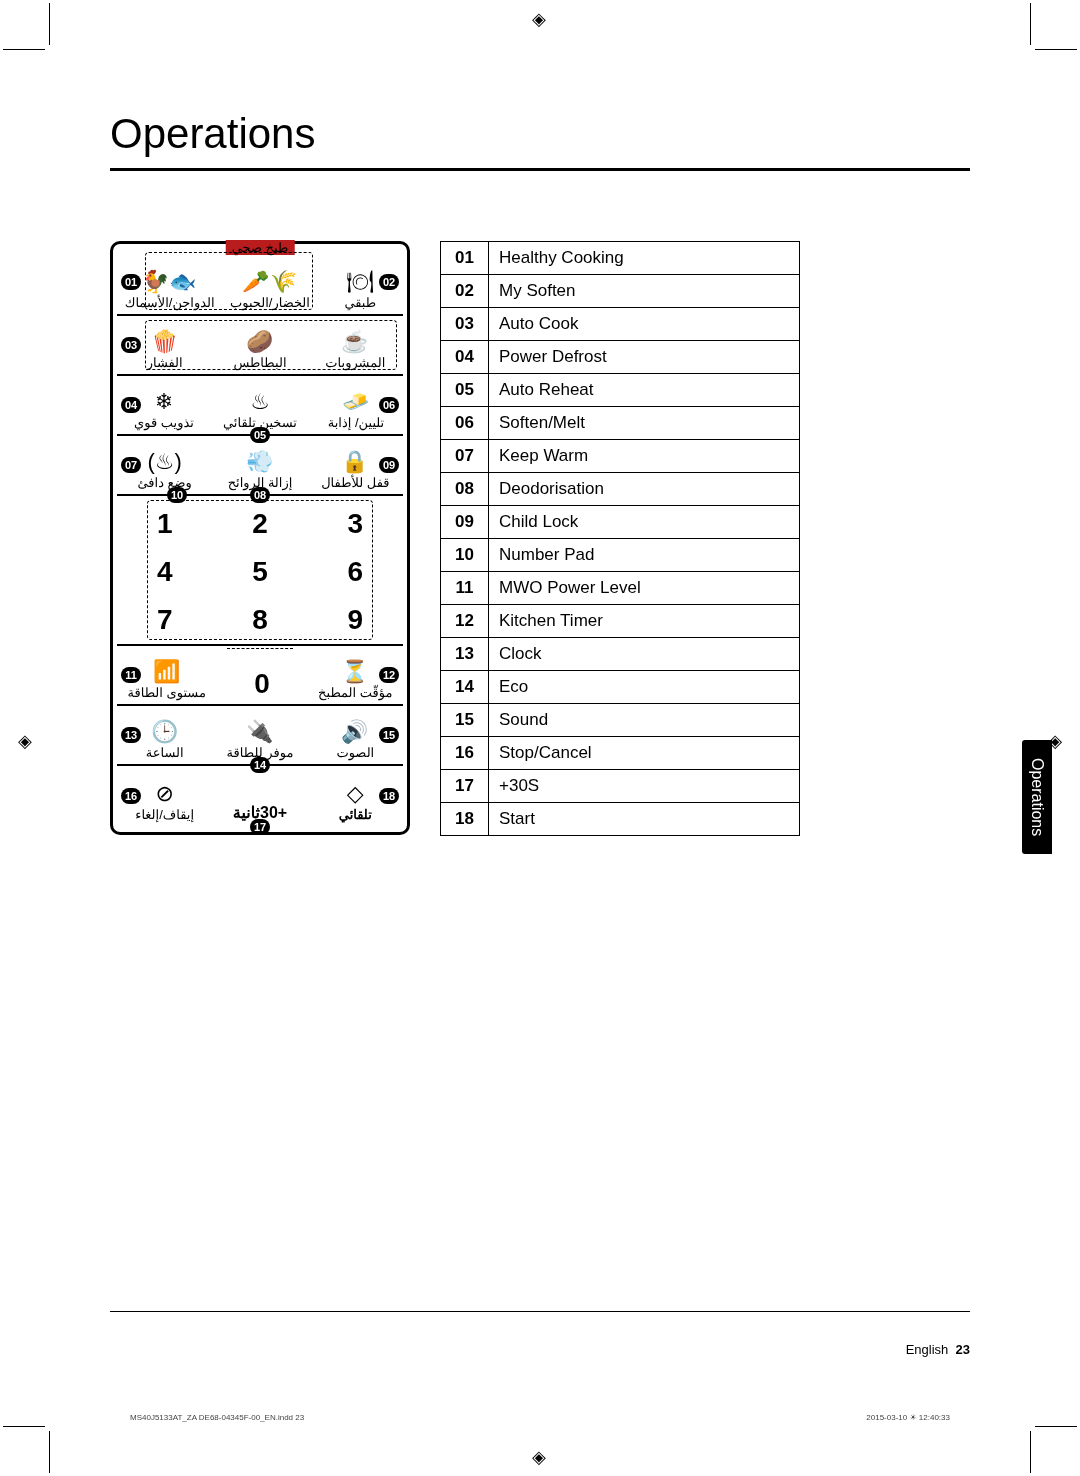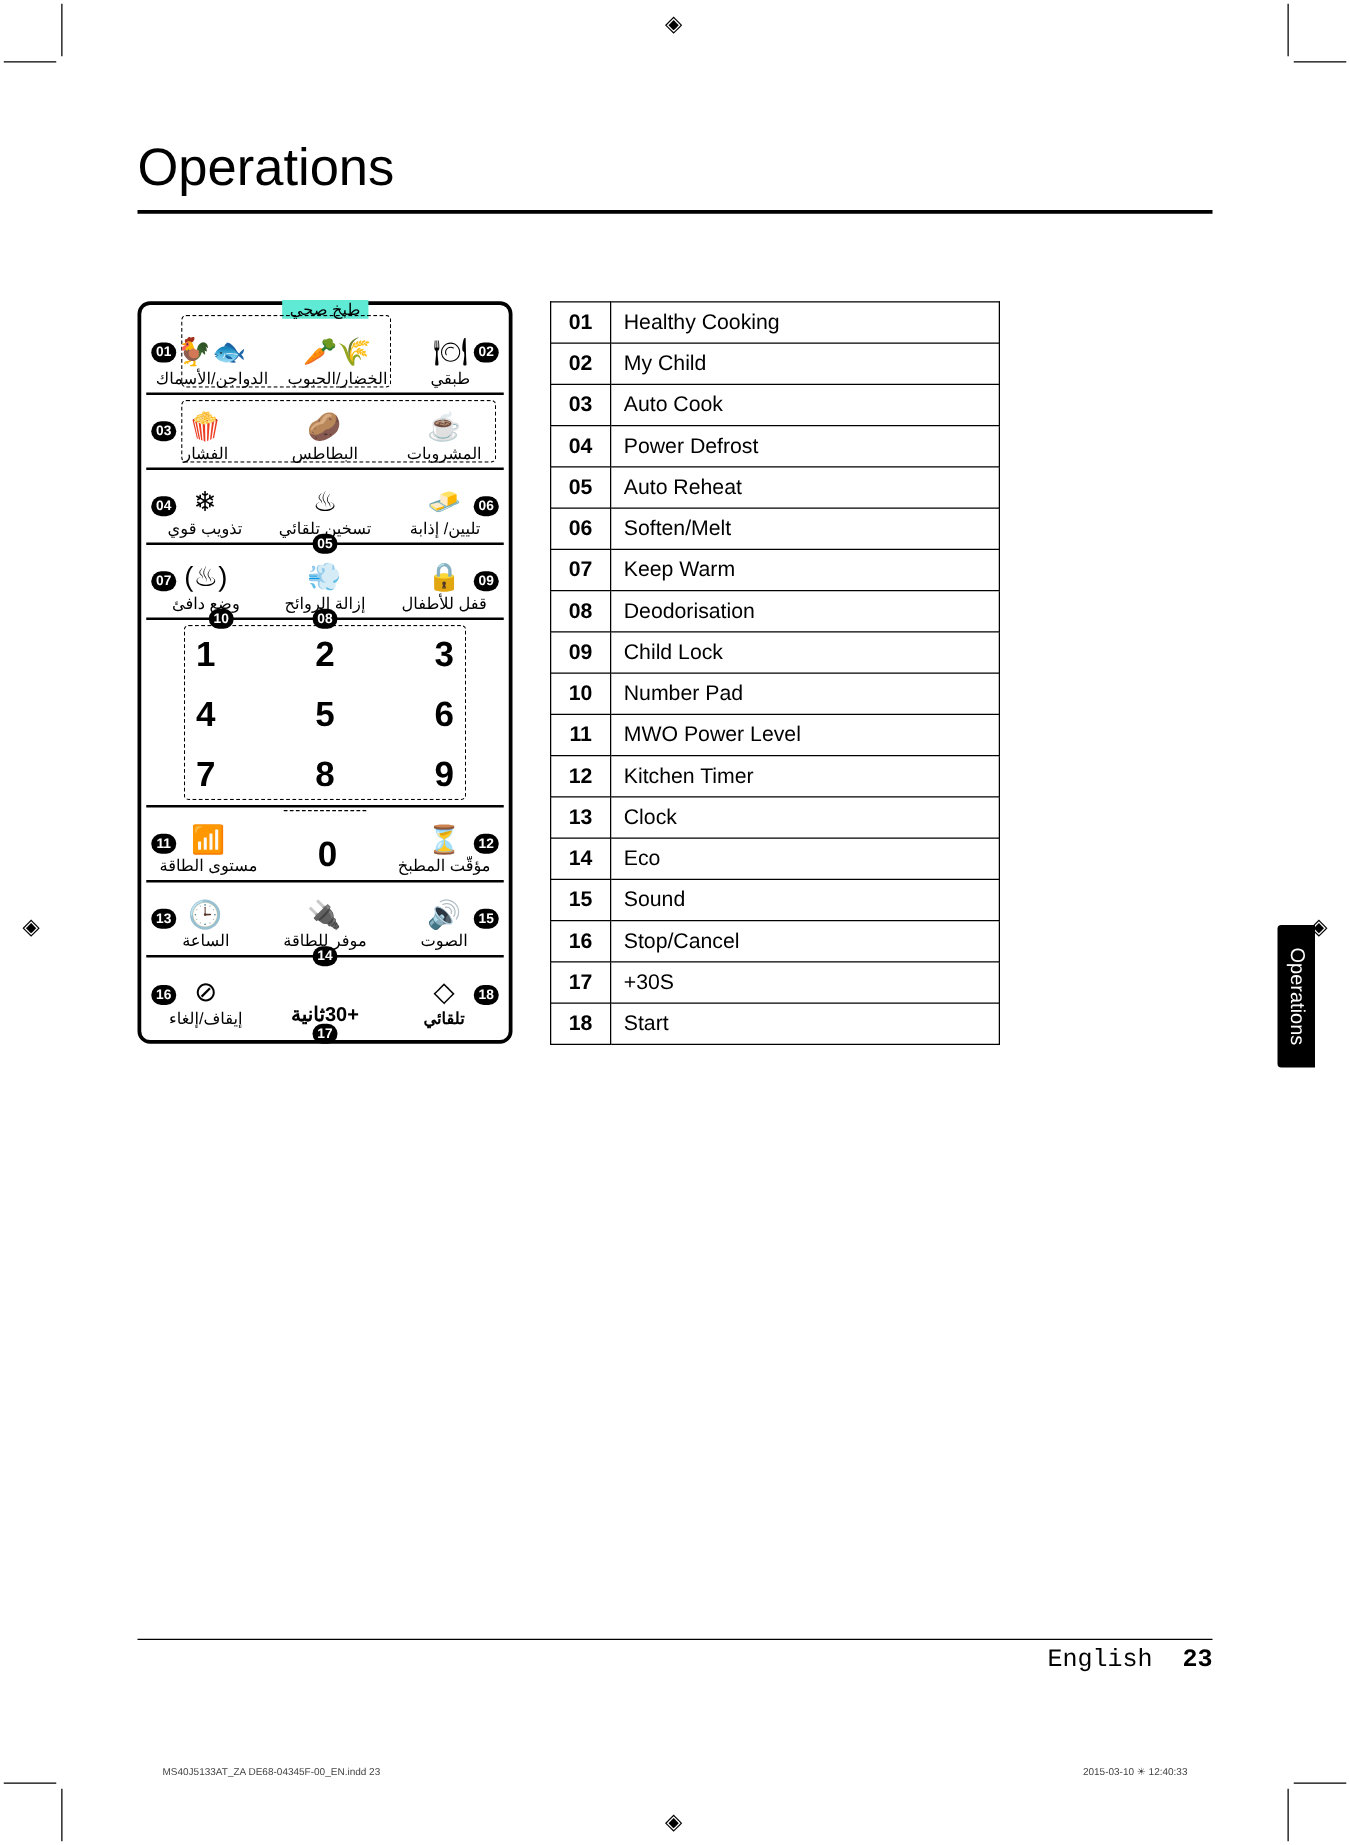--- a/index.html
+++ b/index.html
@@ -60,37 +60,37 @@
     display: inline-flex; align-items: center; justify-content: center;
     width: 20px; height: 16px; border-radius: 8px;
     background: #000; color: #fff; font-size: 11px; font-weight: bold;
   }
   .co-left { position: absolute; left: 4px; top: 50%; transform: translateY(-50%); }
   .co-right { position: absolute; right: 4px; top: 50%; transform: translateY(-50%); }
   .co-center-bottom { position: absolute; left: 50%; transform: translateX(-50%); bottom: -9px; background:#000; }
   .co-tl { position: absolute; left: 50px; top: -9px; }
   .numpad { display: grid; grid-template-columns: repeat(3,1fr); width: 100%; }
   .numpad div { text-align: center; font-size: 28px; font-weight: bold; padding: 8px 0; }
-  .overlay-top { position:absolute; top:-10px; left:50%; transform:translateX(-50%); background:#5eead4; padding:0 6px; font-size:13px; direction:rtl;}
+  .overlay-top { position:absolute; top:-10px; left:50%; transform:translateX(-50%); background:#b91c1c; padding:0 6px; font-size:13px; direction:rtl;}
   
   .feat-table { border-collapse: collapse; width: 360px; font-size: 17px; }
   .feat-table td { border: 1px solid #000; padding: 6px 10px; }
   .feat-table td:first-child { width: 48px; text-align: center; font-weight: bold; }
   
   .side-tab {
     position: absolute;
     right: -82px; top: 630px;
     background: #000; color: #fff;
     padding: 18px 6px;
     writing-mode: vertical-rl;
     font-size: 16px;
     border-radius: 3px 0 0 3px;
   }
   .footer-line { position: absolute; left:0; right:0; bottom: 54px; border-top: 1px solid #000; }
-  .footer-text { position: absolute; right: 0; bottom: 26px; font-size: 20px; font-family: Liberation Mono, monospace; }
+  .footer-text { position: absolute; right: 0; bottom: 9px; font-size: 13px; }
   .footer-text b { font-weight: bold; }
   .print-info-l { position:absolute; left:20px; bottom:-56px; font-size:8px; color:#444;text-align:right;}
   .print-info-r { position:absolute; right:20px; bottom:-56px; font-size:8px; color:#444;}
   .crop-corner { position:absolute; width:1px; height:42px; background:#000;}
   .crop-h { position:absolute; height:1px; width:42px; background:#000;}
 </style>
 </head>
 <body>
 
 <span class="reg-mark reg-top">◈</span>
@@ -254,21 +254,21 @@
     </div>
 
     <table class="feat-table">
       <tbody id="feat-body">
           <tr>
             <td>01</td>
             <td>Healthy Cooking</td>
           </tr>
           <tr>
             <td>02</td>
-            <td>My Child</td>
+            <td>My Soften</td>
           </tr>
           <tr>
             <td>03</td>
             <td>Auto Cook</td>
           </tr>
           <tr>
             <td>04</td>
             <td>Power Defrost</td>
           </tr>
           <tr>

